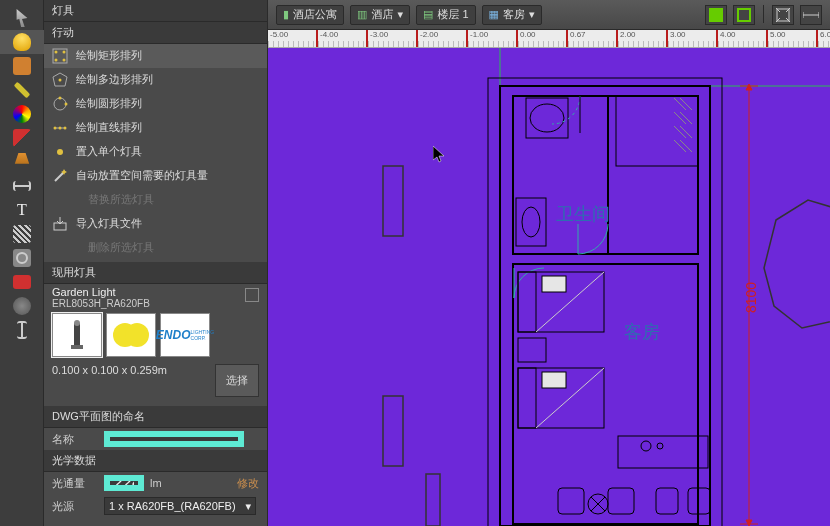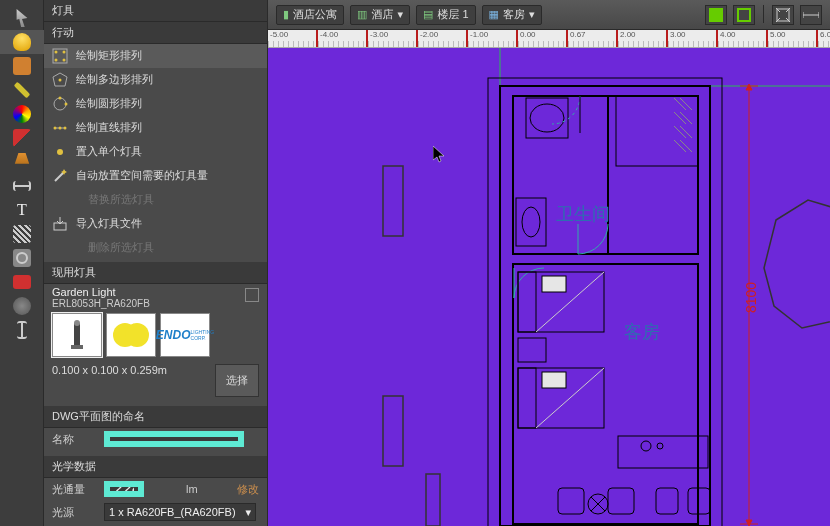--- a/index.html
+++ b/index.html
@@ -89,21 +89,21 @@
   .field-row {
     display:flex; align-items:center; gap:6px;
     padding:3px 8px;
   }
   .field-label { width:46px; color:#ccc; font-size:11px; }
   .field-input {
     background:#3a3a3a; border:6px solid #5eead4;
     color:#eee; padding:1px 4px; height:16px;
     font-size:16px;
   }
-  .field-unit { color:#ccc; font-size:11px;margin-left:36px; }
+  .field-unit { color:#ccc; font-size:11px; }
   .modify-link { margin-left:auto; color:#c98d4d; font-size:11px; cursor:pointer;}
   .select-box {
     background:#3a3a3a; border:1px solid #2a2a2a; color:#eee;
     padding:1px 4px; height:18px; font-size:11px;
     display:flex; align-items:center; gap:6px;
   }
   .catalog-icon {
     position:absolute; right:8px; top:4px;
     width:14px;height:14px; border:1px solid #888;
     cursor:pointer;
@@ -342,21 +342,21 @@
     <span>0.100 x 0.100 x 0.259m</span>
     <button class="small-btn">选择</button>
   </div>
 
   <div class="panel-header" style="margin-top:6px">DWG平面图的命名</div>
   <div class="field-row">
     <span class="field-label">名称</span>
     <input class="field-input" style="width: 140px;">
   </div>
 
-  <div class="panel-header" style="margin-top:6px">光学数据</div>
+  <div class="panel-header" style="">光学数据</div>
   <div class="field-row">
     <span class="field-label">光通量</span>
     <input class="field-input" style="width: 40px; text-align: right;" value="228">
     <span class="field-unit">lm</span>
     <span class="modify-link">修改</span>
   </div>
   <div class="field-row">
     <span class="field-label">光源</span>
     <div class="select-box">
       <span>1 x RA620FB_(RA620FB)</span>

